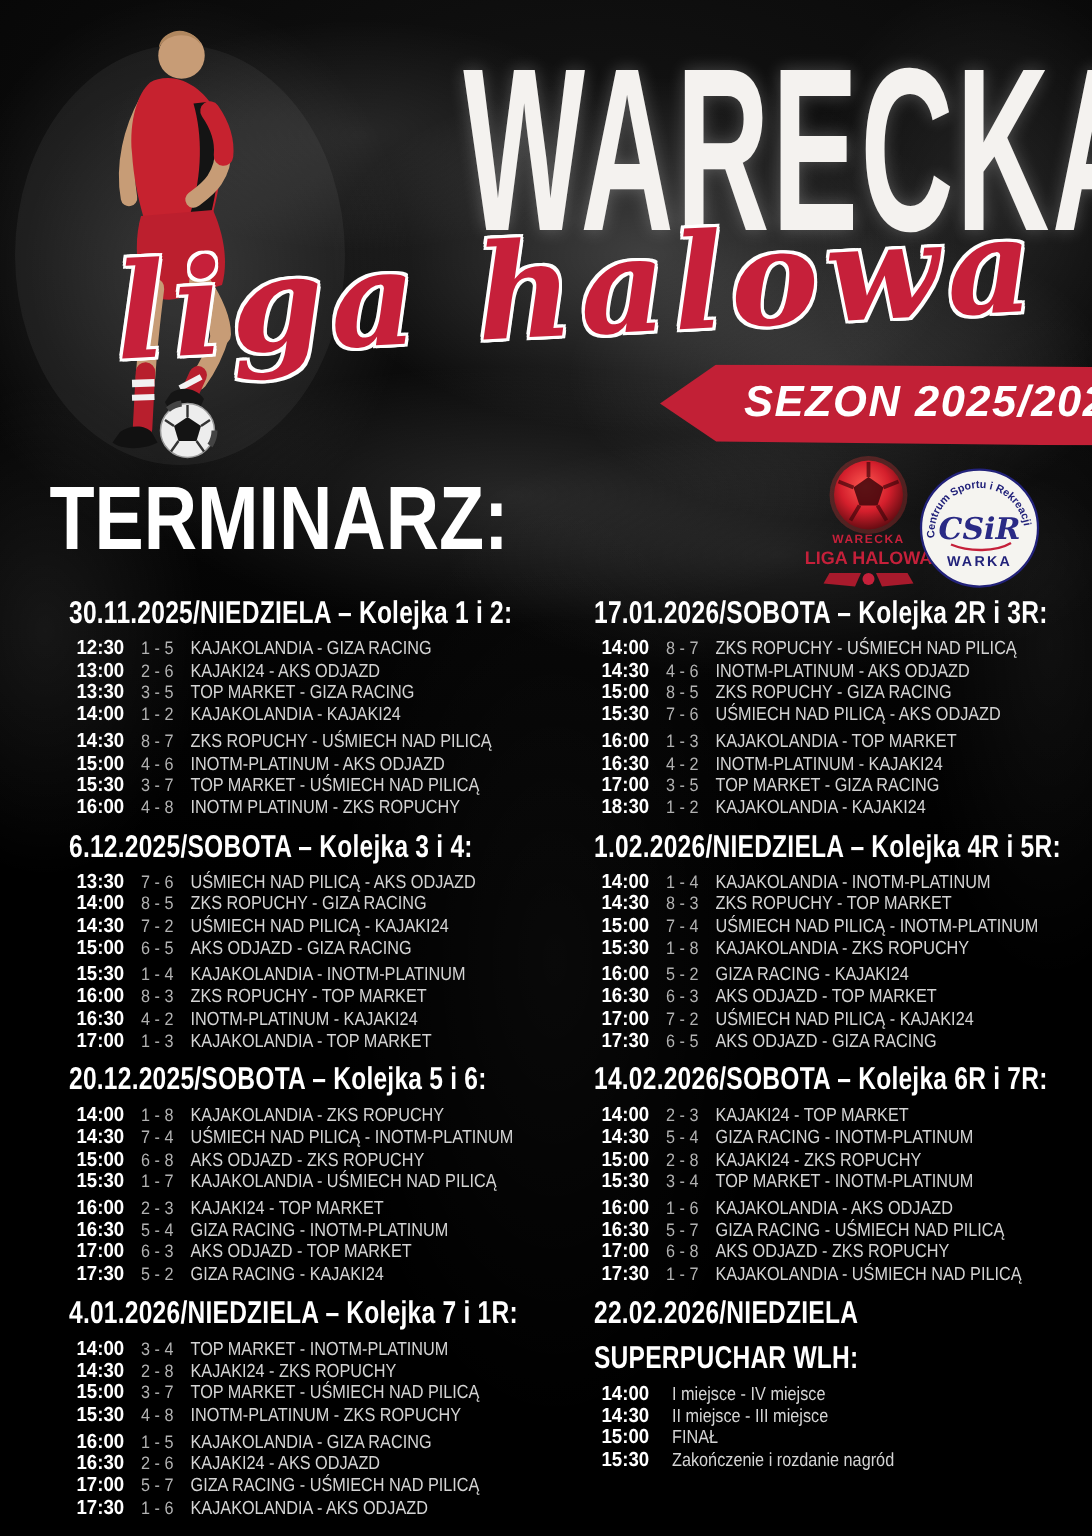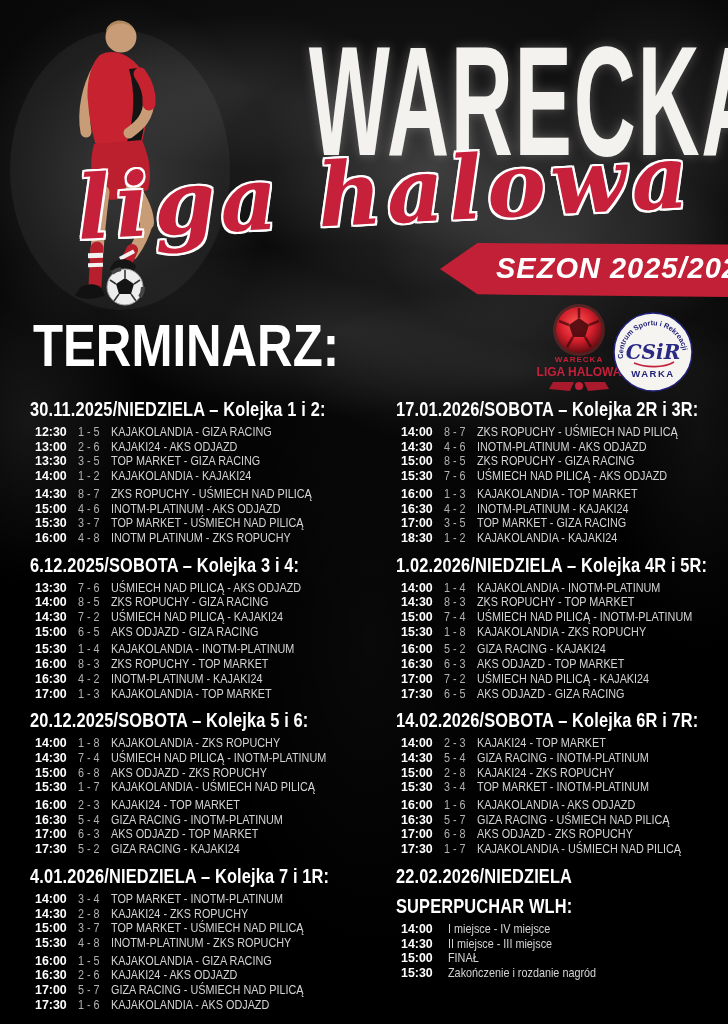--- a/index.html
+++ b/index.html
@@ -33,21 +33,21 @@
     clip-path:polygon(0 48%,13% 0,100% 3%,100% 100%,13% 95%);}
   .banner span{position:absolute;left:56px;top:9px;width:225px;text-align:center;
     font-size:29px;font-weight:bold;font-style:italic;letter-spacing:1px;color:#fff;white-space:nowrap;}
   
   .terminarz{position:absolute;left:33px;top:316px;font-size:60px;font-weight:bold;line-height:60px;
     transform:scaleX(0.82);transform-origin:0 50%;white-space:nowrap;color:#fff;}
   .logo-league{position:absolute;left:535px;top:303px;width:88px;height:94px;}
   .logo-csir{position:absolute;left:612px;top:311px;width:82px;height:82px;}
   
   .col{position:absolute;top:390px;width:340px;}
-  .col-left{left:30px;}
+  .col-left{left:46px;}
   .col-right{left:396px;}
   .block{margin-bottom:3px;}
   .block-title{margin:8px 0 5px 0;font-size:21px;line-height:22px;font-weight:bold;color:#fff;
     transform:scaleX(0.78);transform-origin:0 50%;white-space:nowrap;letter-spacing:0.2px;}
   .row{display:flex;align-items:baseline;line-height:14.7px;padding-left:5px;white-space:nowrap;}
   .row.half-gap{margin-top:3px;}
   .time{width:43px;font-size:13.5px;font-weight:bold;color:#ffffff;flex:none;transform:scaleX(0.92);transform-origin:0 50%;}
   .pair{width:29px;font-size:12px;color:#b2b2b2;flex:none;transform:scaleX(0.9);transform-origin:0 50%;}
   .match{font-size:12.6px;color:#d4d4d4;margin-left:4px;transform:scaleX(0.86);transform-origin:0 50%;}
 </style>

